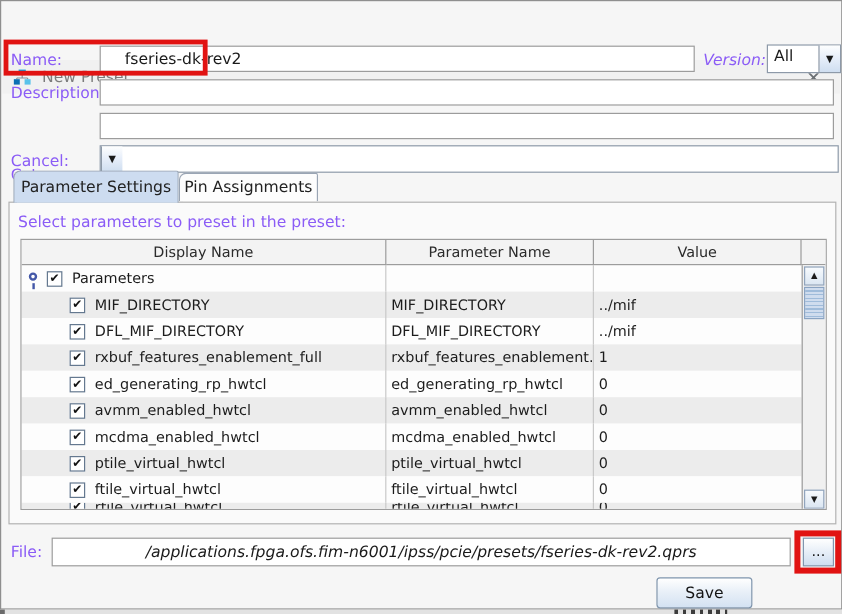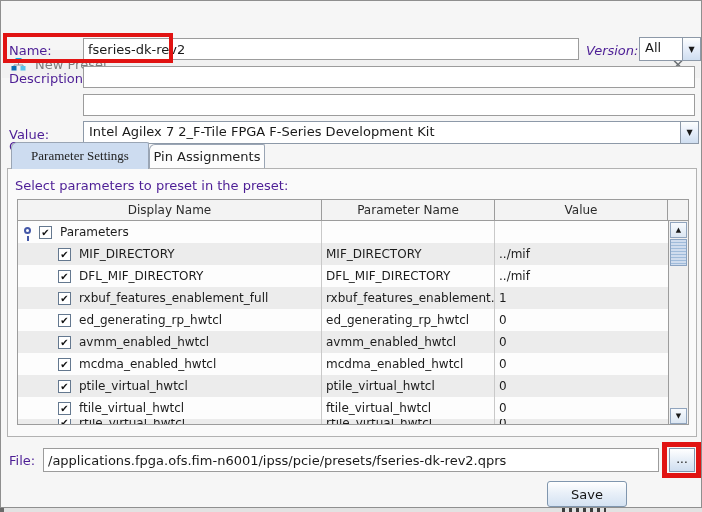--- a/index.html
+++ b/index.html
@@ -11,24 +11,24 @@
   .window { position:absolute; left:0; top:0; width:702px; height:508px;
             background:#f6f6f6; border:1px solid #8f8f8f; }
   .titlebar { position:absolute; left:1px; top:1px; width:698px; height:28px;
               background:#f1f1f1; display:flex; align-items:center;margin-top:48px; }
   .title-icon { width:15px; height:15px; margin-left:9px; }
   .title-text { margin-left:9px; font-size:13px; color:#7c7c7c; }
   .close-x { position:absolute; right:12px; top:5px; width:20px; height:20px;
              font-size:15px; color:#6b6f73; text-align:center; line-height:20px; cursor:default; }
 
   
-  .lbl { position:absolute; font-size:13px; color:#4c1d95; }
+  .lbl { position:absolute; font-size:13px; color:#8b5cf6; }
   .tinput { position:absolute; background:#fff; border:1px solid #9c9c9c;
-            font-size:13px; color:#1a1a1a; padding:0 4px; display:flex; align-items:center; }
-  .tinput.right { justify-content:flex-start; }
+            font-size:13px; color:#1a1a1a; padding:0 20px; display:flex; align-items:center; }
+  .tinput.right { justify-content:center;font-style:italic; }
 
   
   .combo { position:absolute; background:#fff; border:1px solid #8d99a8; display:flex; }
   .combo .combo-text { flex:1; font-size:13px; color:#1a1a1a; padding:2px 0 0 5px; overflow:hidden; white-space:nowrap; }
   .combo-btn { width:18px; border-left:1px solid #8d99a8;
                background:linear-gradient(#fdfefe,#e8effa 45%,#cfdef0);
                display:flex; align-items:center; justify-content:center;
                font-size:8px; color:#1a1a1a; }
 
   
@@ -126,27 +126,26 @@
     <span class="lbl" style="left:8px; top:70px;">Description:</span>
     <div class="tinput" style="left:82px; top:65px; width:612px; height:22px;">
       <span></span>
     </div>
 
     <span class="lbl" style="left:8px; top:98px;margin-top:40px;">Category:</span>
     <div class="tinput" style="left:82px; top:93px; width:612px; height:22px;">
       <span></span>
     </div>
 
-    <span class="lbl" style="left:8px; top:126px;">Value:</span>
+    <span class="lbl" style="left:8px; top:126px;">Cancel:</span>
     <div class="combo" style="left:82px; top:120px; width:616px; height:23px;">
-      <span class="combo-text">Intel Agilex 7 2_F-Tile FPGA F-Series Development Kit</span>
       <span class="combo-btn">▼</span>
     </div>
 
-    <div class="tab active" style="left:10px; top:141px; width:138px; height:27px;font-family:Liberation Serif, serif;">
+    <div class="tab active" style="left:10px; top:141px; width:138px; height:27px;">
       <span>Parameter Settings</span>
     </div>
     <div class="tab inactive" style="left:148px; top:143px; width:116px; height:24px;">
       <span>Pin Assignments</span>
     </div>
     <div class="tabpanel"></div>
 
     <span class="lbl" style="left:14px; top:177px; z-index:4;">Select parameters to preset in the preset:</span>
 
     <div class="ptable" style="z-index:4;">

